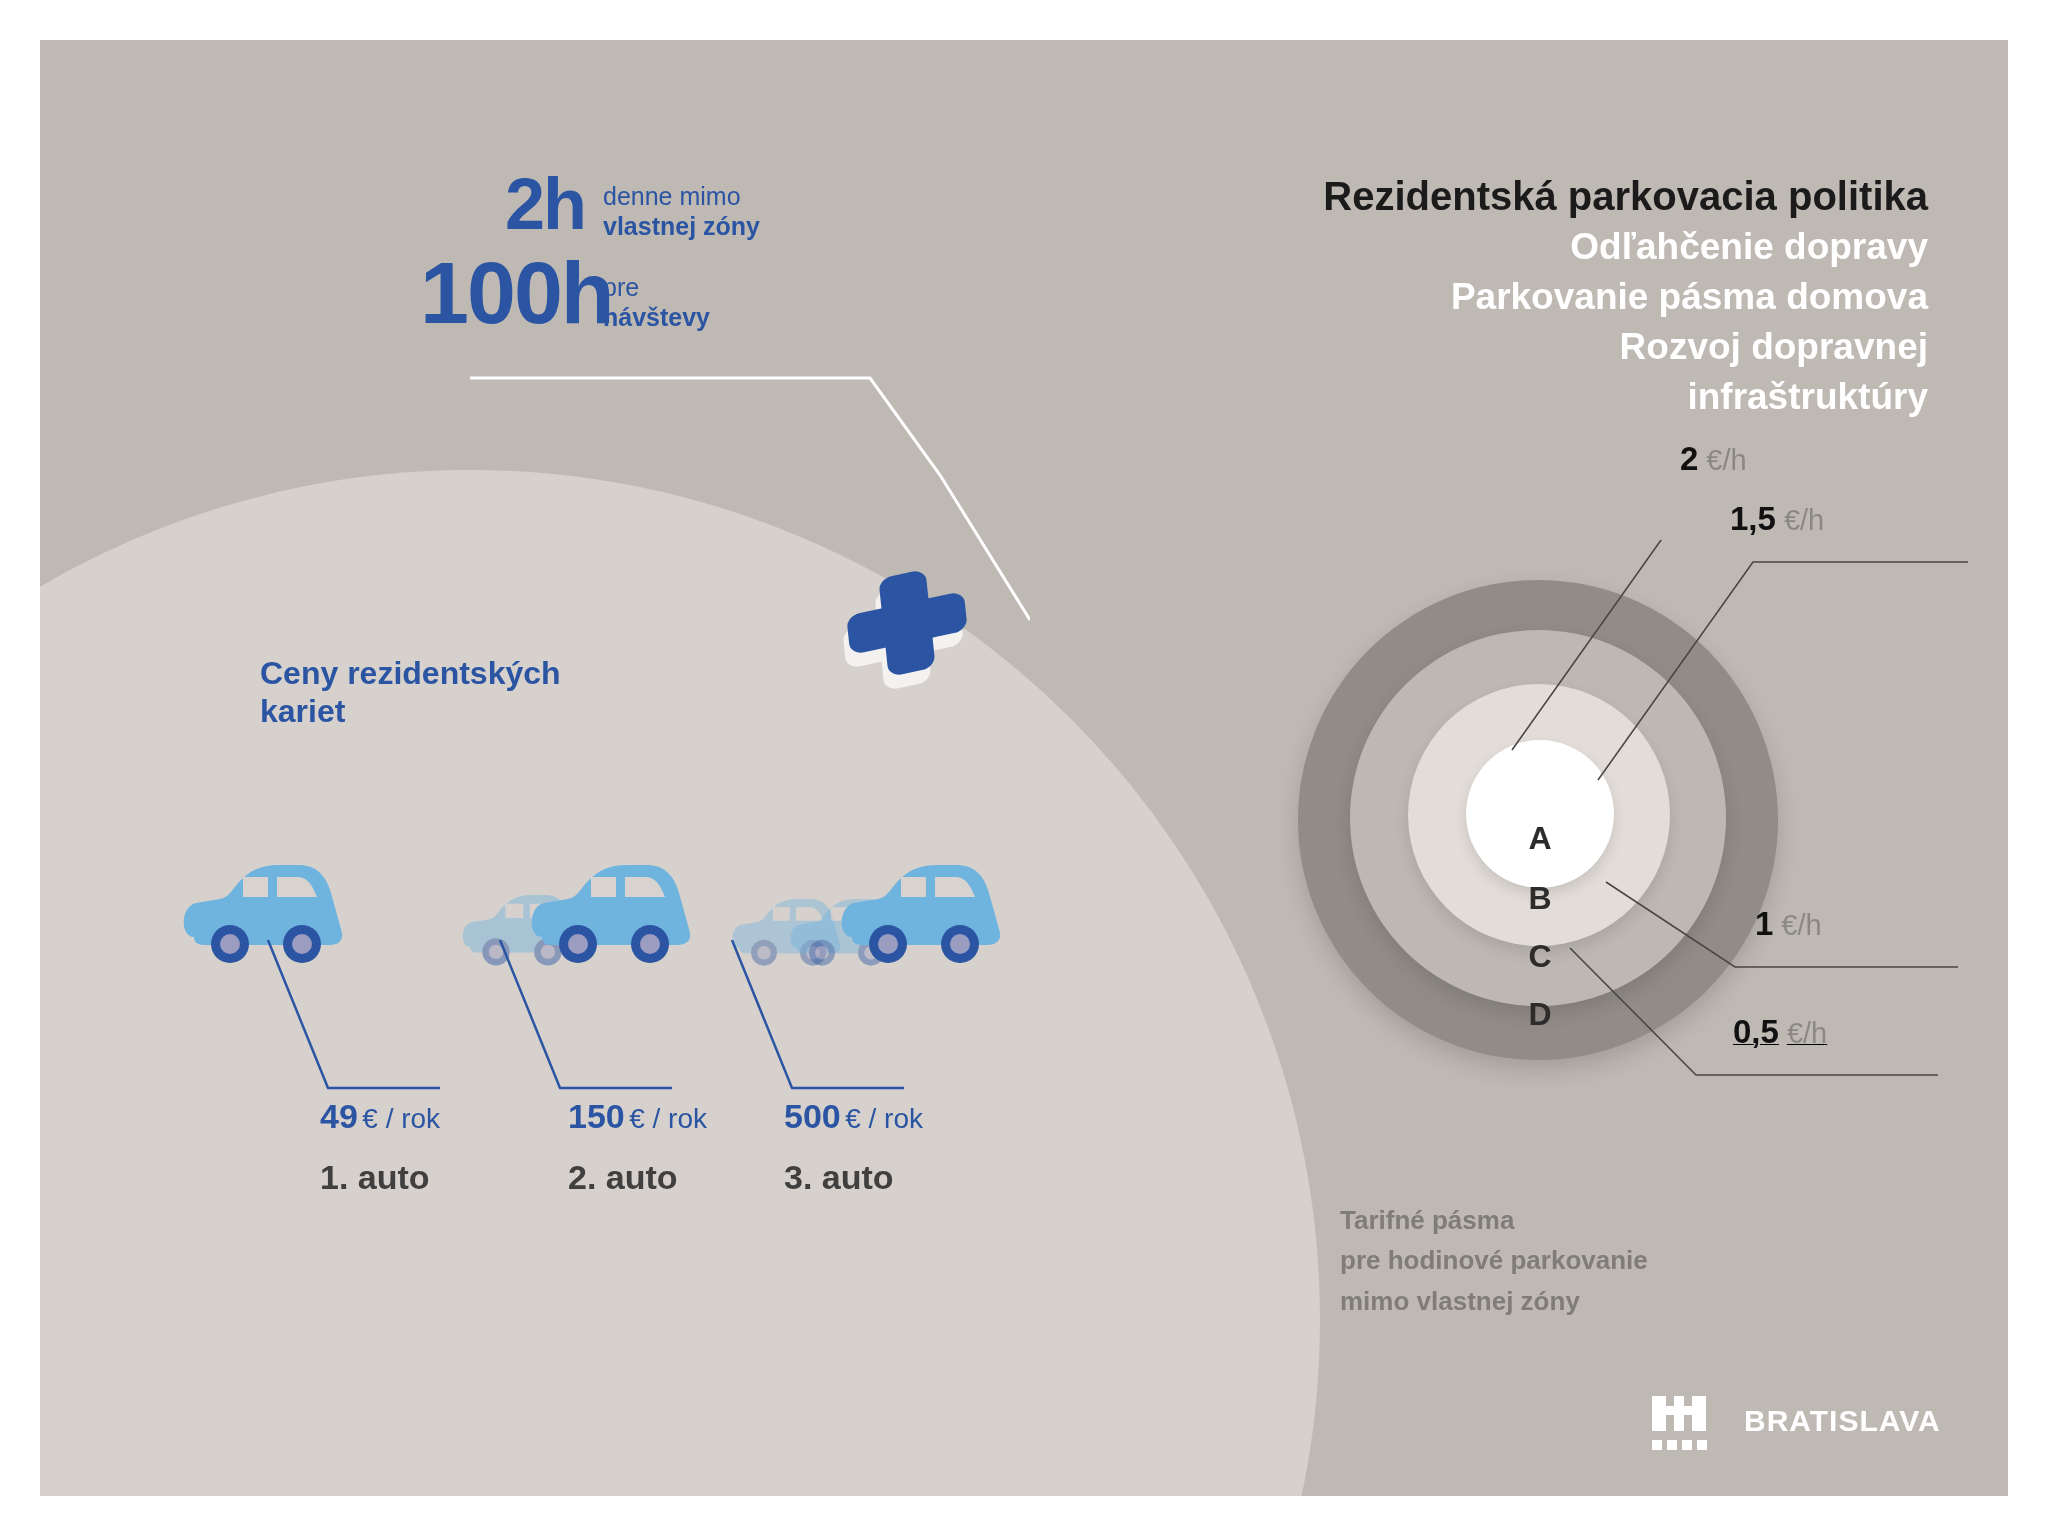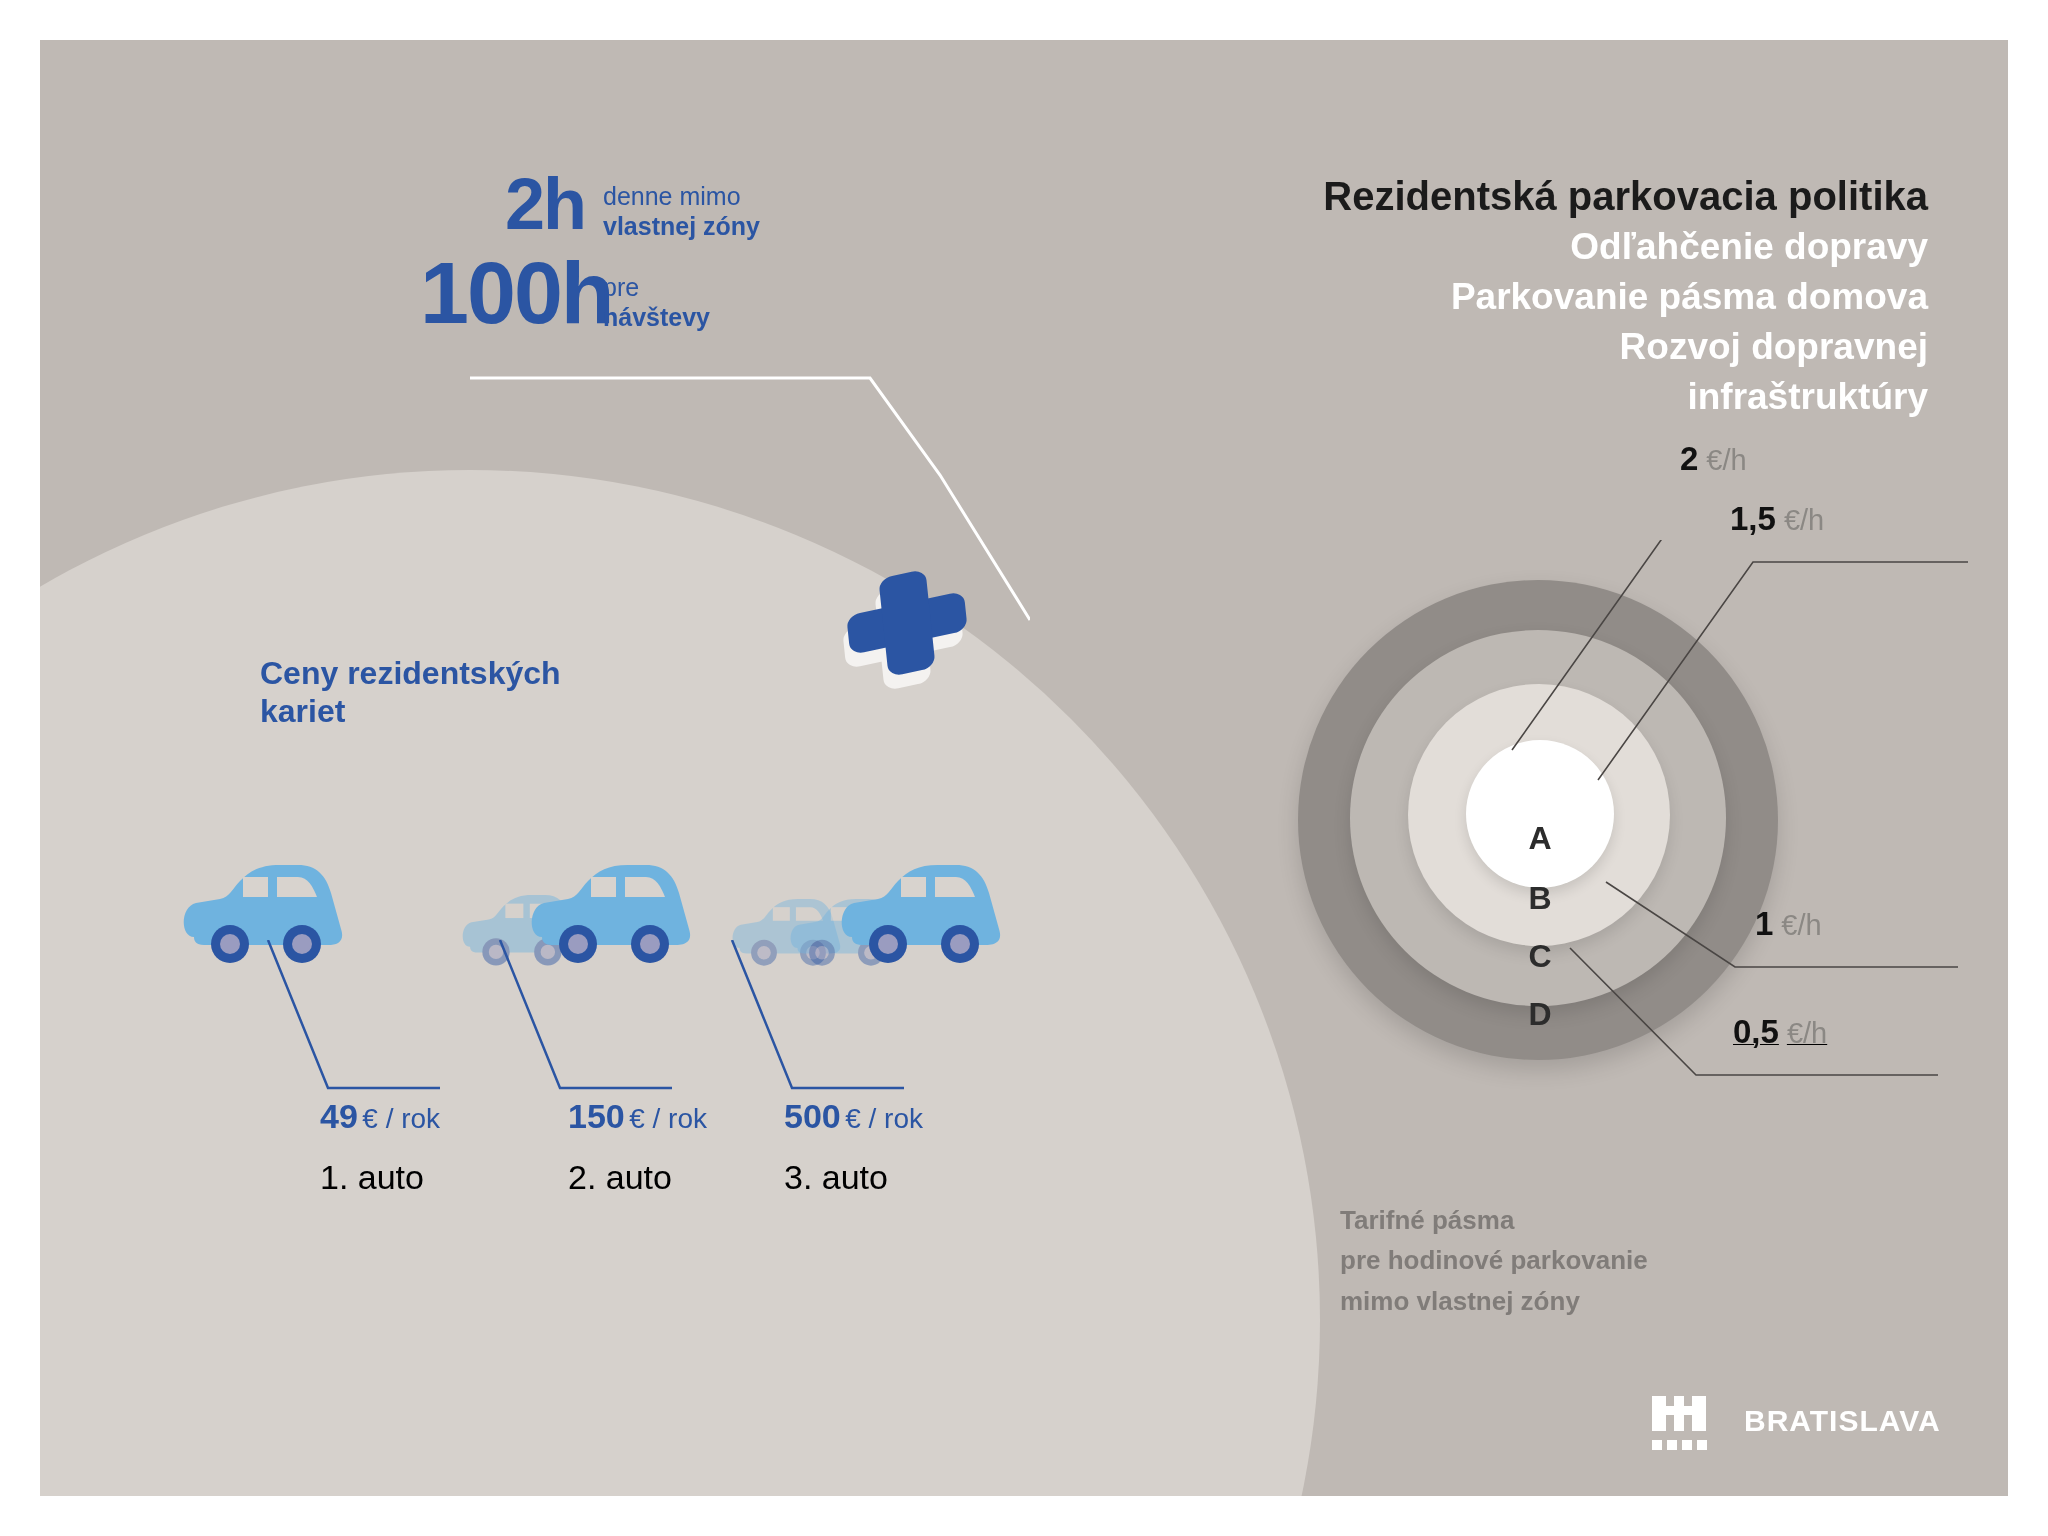--- a/index.html
+++ b/index.html
@@ -61,21 +61,21 @@
   
   .car-group{position:absolute;height:130px;}
   .car{position:absolute;bottom:0;}
   .car svg{display:block;}
 
   
   .price-block{position:absolute;text-align:left;margin-top:39px;}
   .price-line{stroke:#2b55a3;stroke-width:2.5;fill:none;}
   .price-val{color:#2b55a3;font-size:34px;font-weight:bold;}
   .price-unit{color:#2b55a3;font-size:28px;font-weight:normal;}
-  .price-cap{color:#000000;font-size:34px;font-weight:normal;margin-top:22px;}
+  .price-cap{color:#404040;font-size:34px;font-weight:bold;margin-top:22px;}
 
   
   #head{
     position:absolute;right:80px;top:130px;text-align:right;width:900px;
   }
   #head .h1{color:#1b1b1b;font-size:40px;font-weight:bold;line-height:1.3;}
   #head .h2{color:#ffffff;font-size:37px;font-weight:bold;line-height:1.35;}
 
   
   #zones{position:absolute;left:1258px;top:540px;width:480px;height:480px;}

